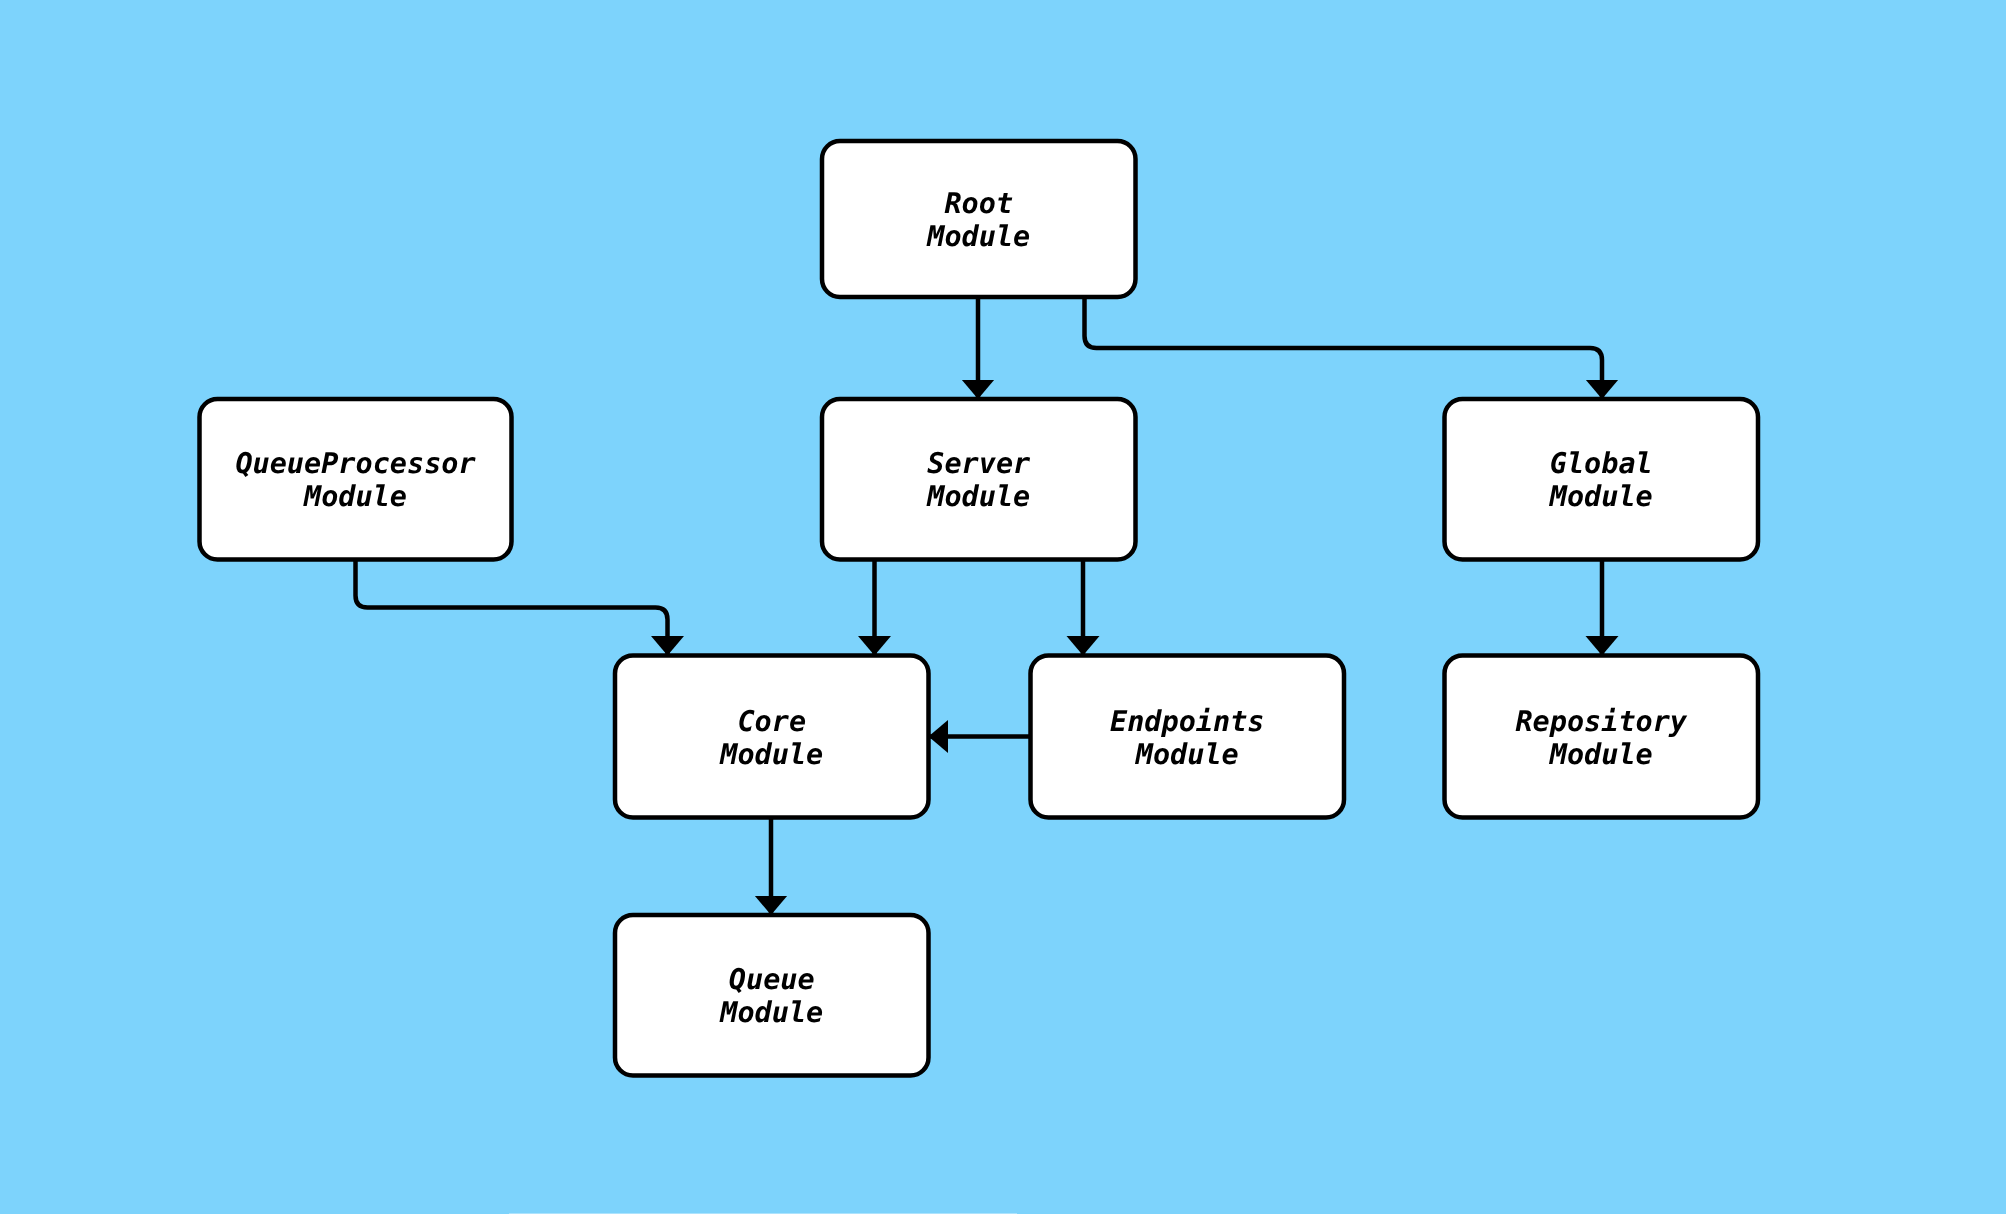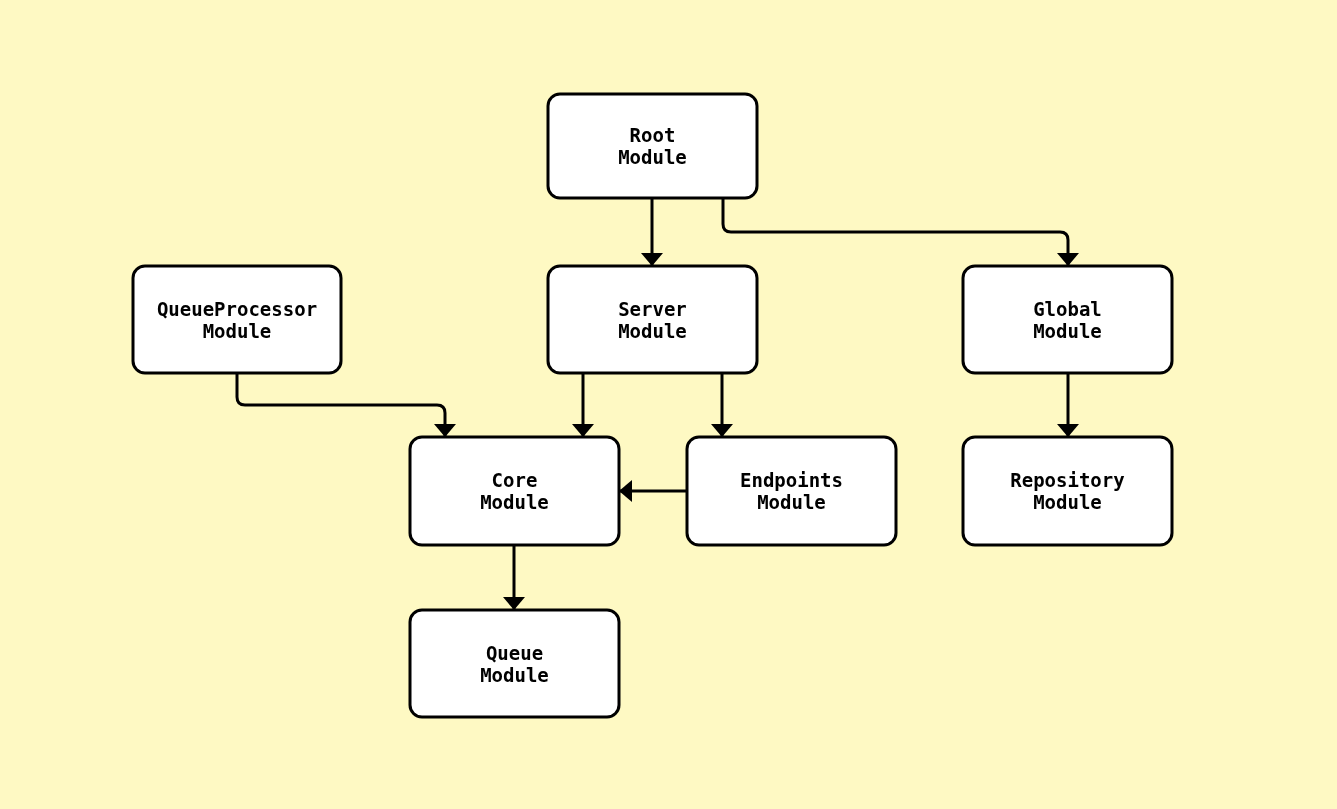--- a/index.html
+++ b/index.html
@@ -9,21 +9,22 @@
   }
   body {
     width: 1337px;
     height: 809px;
     overflow: hidden;
     font-family: "DejaVu Sans Mono", monospace;
   }
   #diagram-wrap {
     width: 1337px;
     height: 809px;
-    background: #fef9c3;
+    background: #7dd3fc;
+    font-style: italic;
   }
   svg .node-rect {
     fill: #ffffff;
     stroke: #000000;
     stroke-width: 3;
   }
   svg .node-label {
     fill: #000000;
     font-family: "DejaVu Sans Mono", monospace;
     font-weight: bold;

